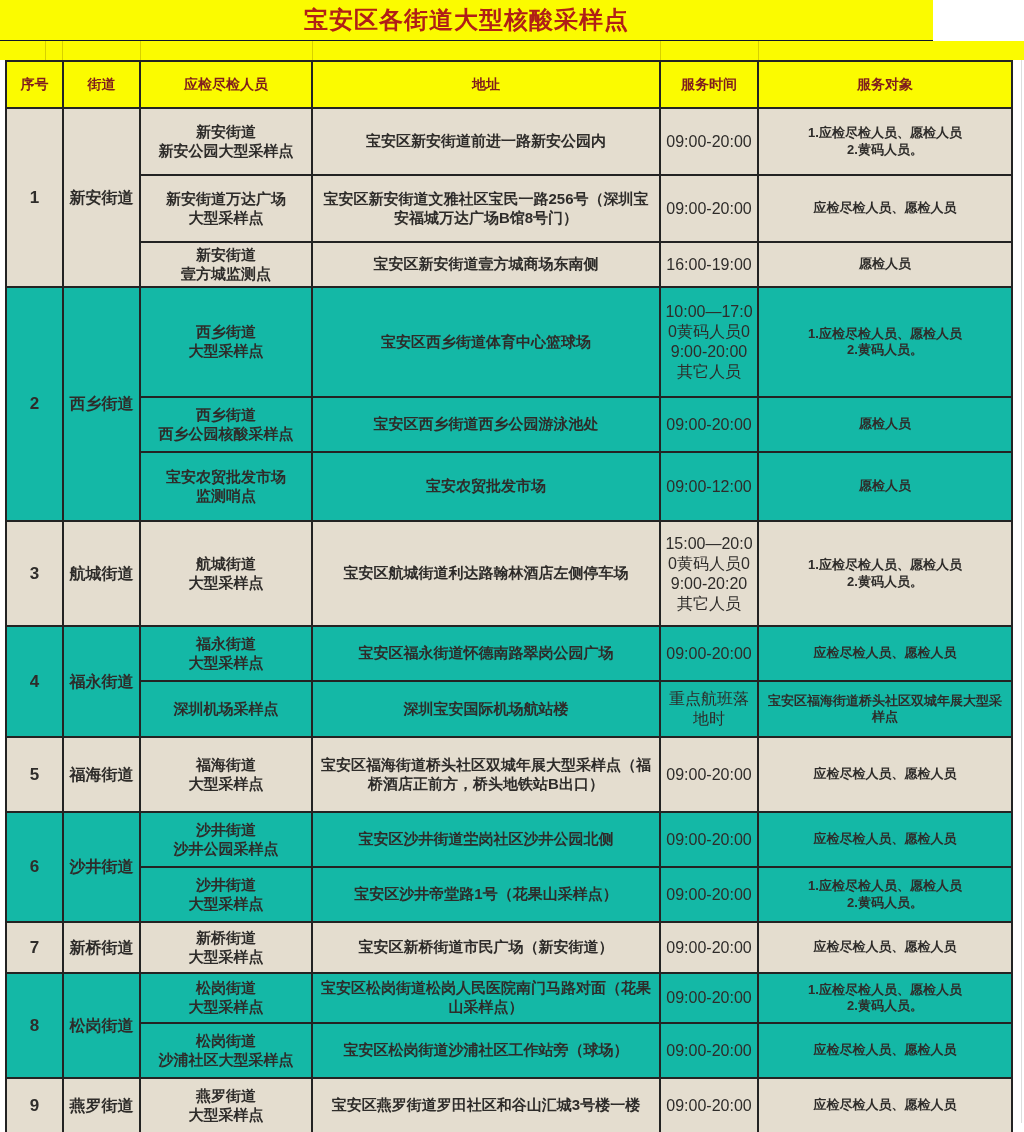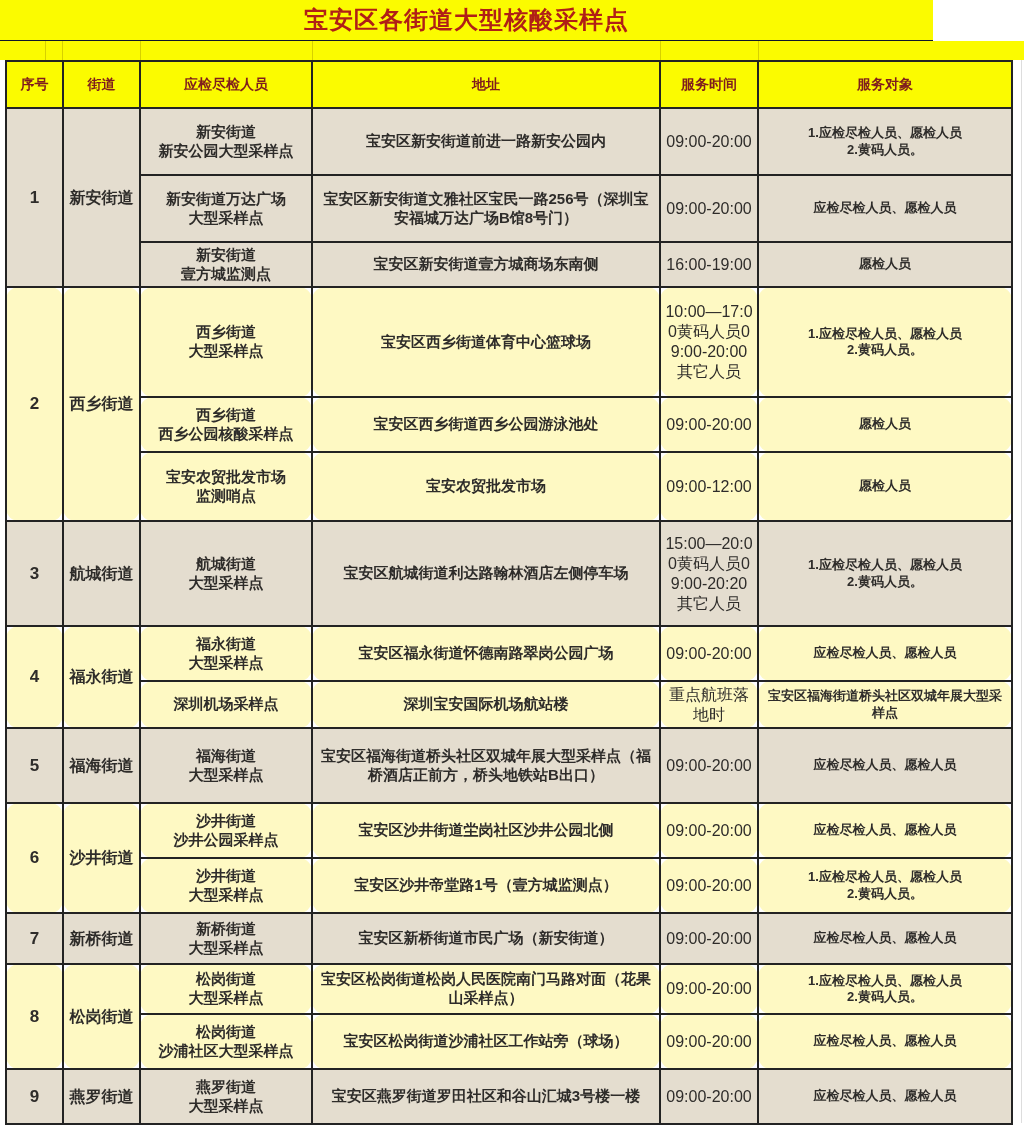--- a/index.html
+++ b/index.html
@@ -26,21 +26,21 @@
   }
   table.main th,table.main td{
     border:2px solid #232323;overflow:hidden;
     vertical-align:middle;text-align:center;
     padding:2px 4px;line-height:1.25;
   }
   thead th{
     background:#fbfb00;font-size:14px;font-weight:700;color:#7f1d1d;height:41px;
   }
   .g-odd td{background:#e4ddcf;}
-  .g-even td{background:#fef9c3;border-radius:13px;}
+  .g-even td{background:#14b8a6;}
   td.num{font-size:17px;font-weight:600;}
   td.street{font-size:16px;font-weight:700;}
   td.name{font-size:15px;font-weight:600;white-space:pre-line;}
   td.addr{font-size:15px;font-weight:600;}
   td.time{font-size:16px;font-weight:400;word-break:break-all;line-height:1.2;padding:2px 2px;}
   td.tgt{font-size:13px;font-weight:600;text-align:left;white-space:pre-line;padding:2px 6px;}
   .right-gutter-line{
     position:absolute;left:1021px;top:60px;width:1px;height:1063px;background:#dddddd;
   }
 </style>
@@ -142,21 +142,21 @@
 
     <tr class="g-even" style="height:55px">
       <td class="num" rowspan="2">4</td>
       <td class="street" rowspan="2">福永街道</td>
       <td class="name">福永街道
 大型采样点</td>
       <td class="addr">宝安区福永街道怀德南路翠岗公园广场</td>
       <td class="time">09:00-20:00</td>
       <td class="tgt">应检尽检人员、愿检人员</td>
     </tr>
-    <tr class="g-even" style="height:47px">
+    <tr class="g-even" style="height:56px">
       <td class="name">深圳机场采样点</td>
       <td class="addr">深圳宝安国际机场航站楼</td>
       <td class="time">重点航班落地时</td>
       <td class="tgt">宝安区福海街道桥头社区双城年展大型采样点</td>
     </tr>
 
     <tr class="g-odd" style="height:75px">
       <td class="num">5</td>
       <td class="street">福海街道</td>
       <td class="name">福海街道
@@ -171,21 +171,21 @@
       <td class="street" rowspan="2">沙井街道</td>
       <td class="name">沙井街道
 沙井公园采样点</td>
       <td class="addr">宝安区沙井街道坣岗社区沙井公园北侧</td>
       <td class="time">09:00-20:00</td>
       <td class="tgt">应检尽检人员、愿检人员</td>
     </tr>
     <tr class="g-even" style="height:55px">
       <td class="name">沙井街道
 大型采样点</td>
-      <td class="addr">宝安区沙井帝堂路1号（壹方城监测点）</td>
+      <td class="addr">宝安区沙井帝堂路1号（花果山采样点）</td>
       <td class="time">09:00-20:00</td>
       <td class="tgt">1.应检尽检人员、愿检人员
 2.黄码人员。</td>
     </tr>
 
     <tr class="g-odd" style="height:51px">
       <td class="num">7</td>
       <td class="street">新桥街道</td>
       <td class="name">新桥街道
 大型采样点</td>

